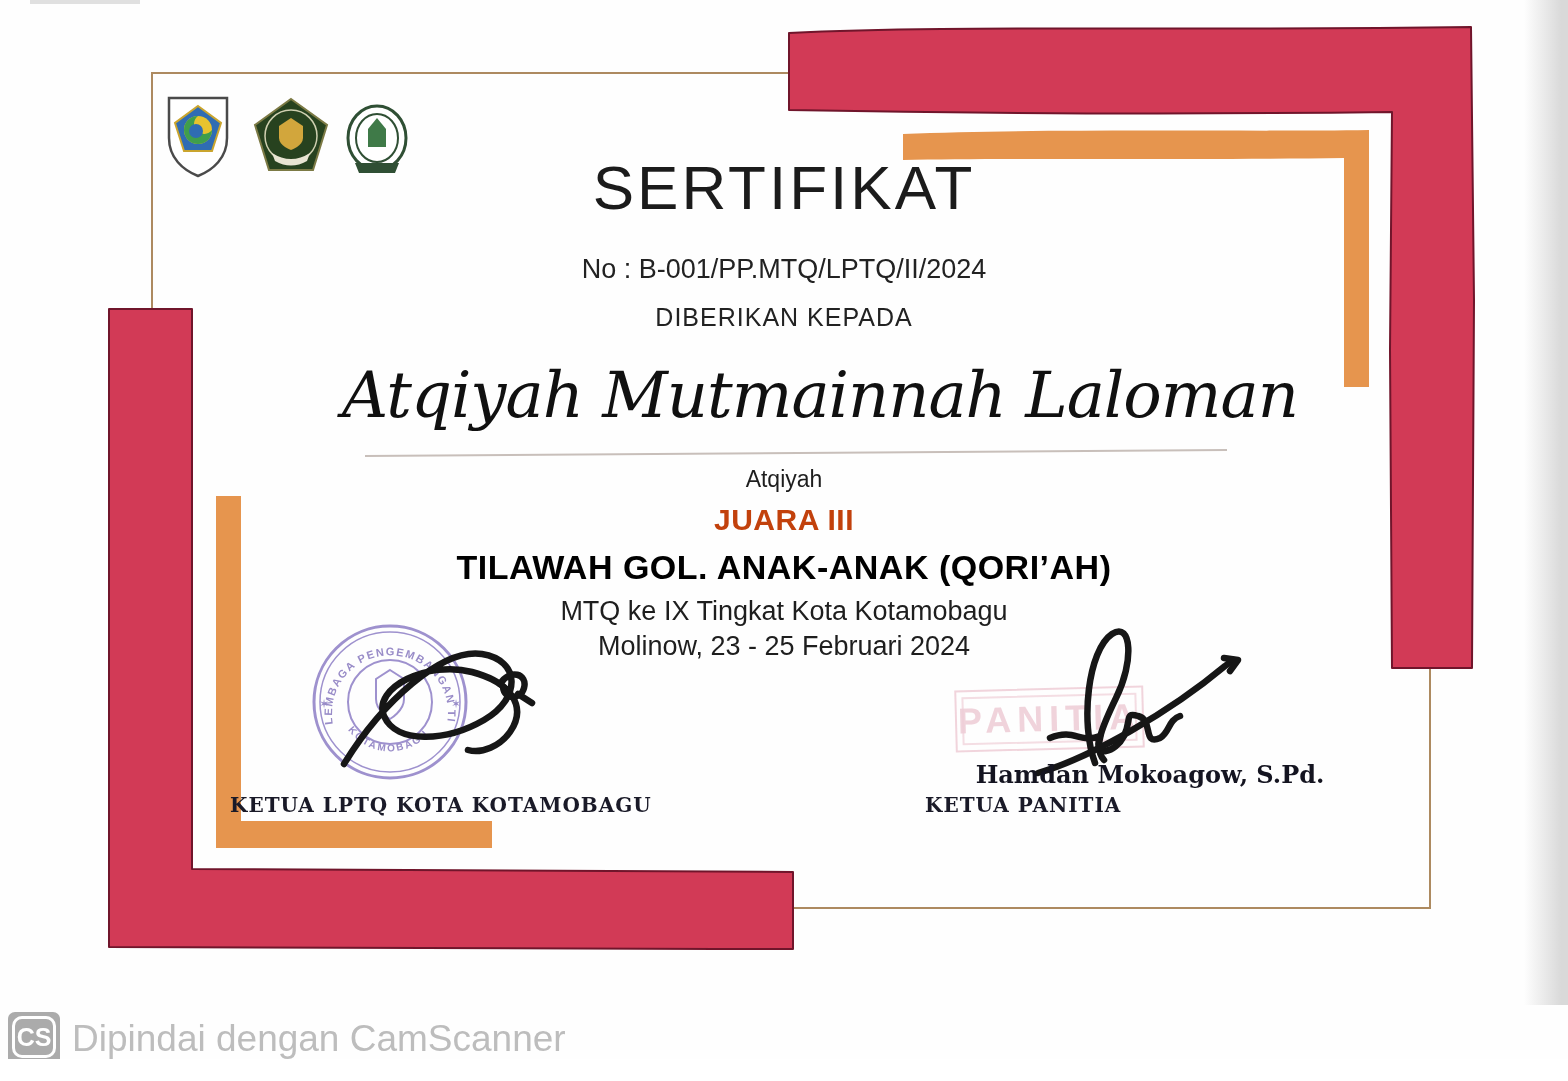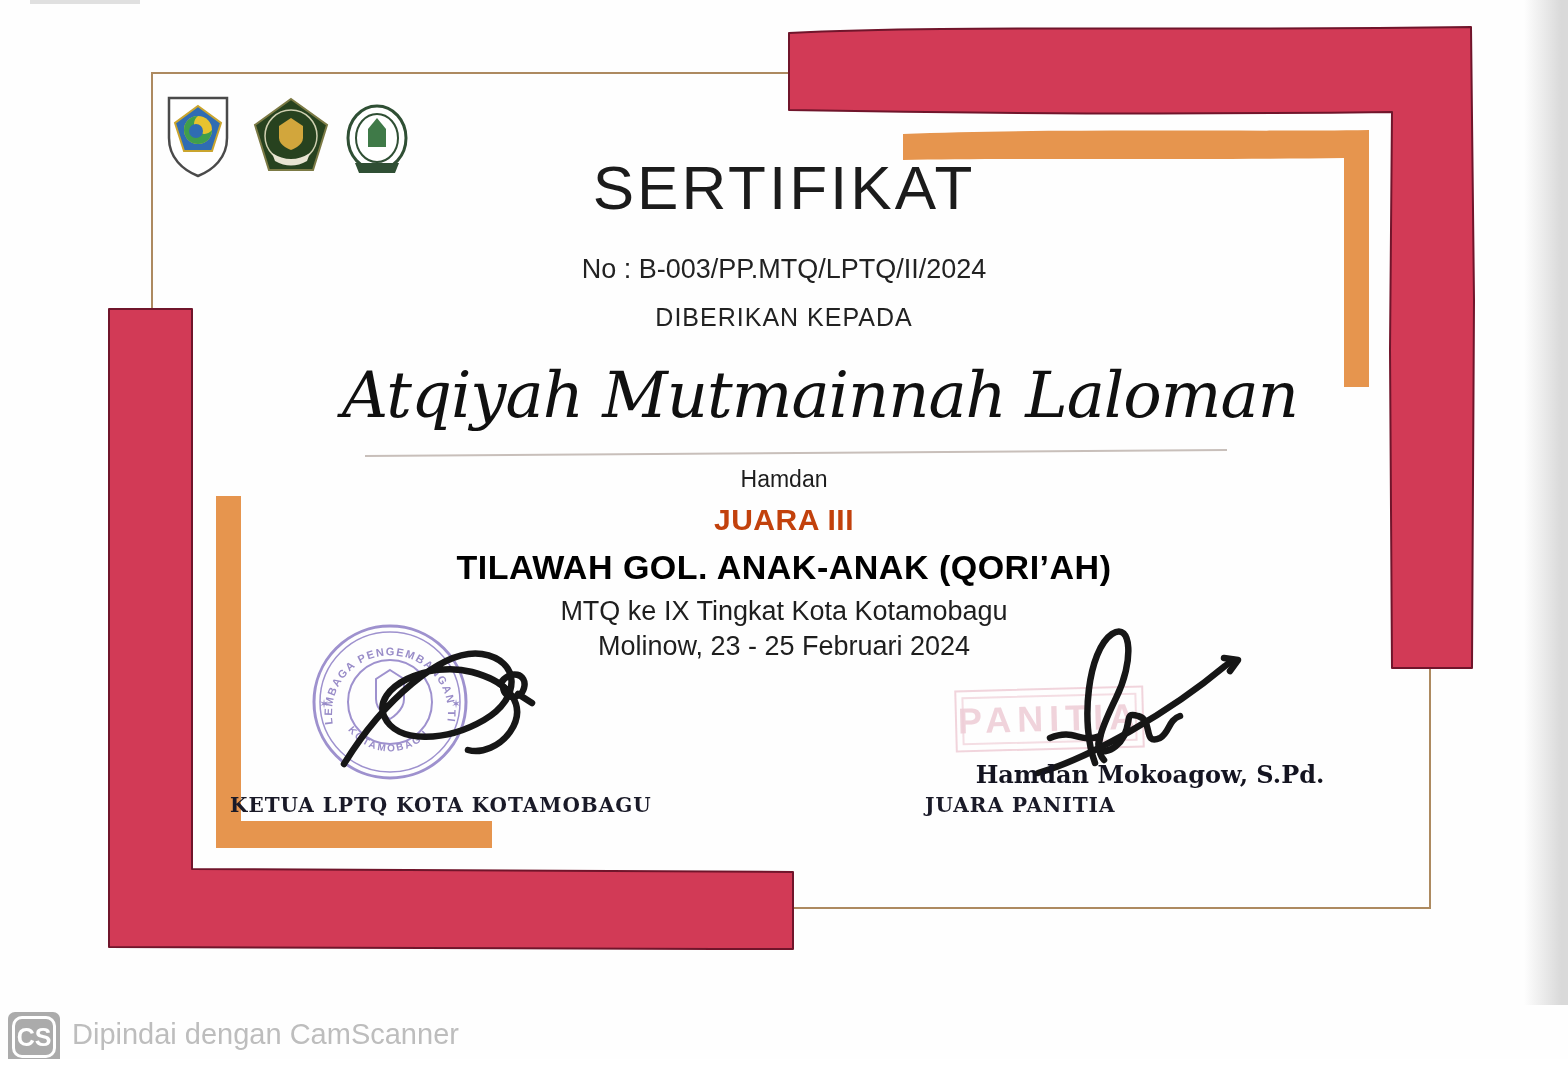--- a/index.html
+++ b/index.html
@@ -53,21 +53,21 @@
     position:absolute;left:8px;top:1012px;width:52px;height:58px;
     background:#ababab;border-radius:7px;
   }
   .cs-box{
     margin:4px 4px 0 4px;height:36px;border:3px solid #ffffff;border-radius:10px;
     display:flex;align-items:center;justify-content:center;
     font-size:25px;font-weight:700;color:#ffffff;letter-spacing:0;
   }
   .cs-strip{margin:3px 4px 0 4px;height:8px;background:#cfcfcf;border-radius:2px;}
   .footer-text{
-    position:absolute;left:72px;top:1018px;font-size:29px;color:#bdbdbd;
+    position:absolute;left:72px;top:1018px;font-size:37px;color:#bdbdbd;
     font-family:"Liberation Sans",sans-serif;white-space:nowrap;
   }
 
   .edge-band{
     position:absolute;left:1524px;top:0;width:44px;height:1005px;
     background:linear-gradient(to right, rgba(210,210,210,0) 0%, #d9d9d9 85%);
   }
   .edge-top{
     position:absolute;left:30px;top:0;width:110px;height:4px;background:#cccccc;opacity:0.6;
   }
@@ -111,28 +111,28 @@
   <svg class="abs" style="left:345px;top:100px;z-index:4" width="64" height="78" viewBox="0 0 64 78">
     <rect x="30" y="5" width="4" height="12" fill="#2f4f34"></rect>
     <ellipse cx="32" cy="38" rx="29" ry="32" fill="#ffffff" stroke="#2f4f34" stroke-width="3"></ellipse>
     <ellipse cx="32" cy="38" rx="21" ry="24" fill="none" stroke="#2f4f34" stroke-width="2"></ellipse>
     <path d="M32,18 l9,11 v18 h-18 v-18 z" fill="#3f7a48"></path>
     <path d="M10,63 h44 l-4,10 h-36 z" fill="#2f4f34"></path>
   </svg>
 
   <div class="centerline title" style="top:152px;z-index:5">SERTIFIKAT</div>
 
-  <div class="centerline number" style="top:254px;z-index:5">No : B-003/PP.MTQ/LPTQ/II/2024</div>
+  <div class="centerline number" style="top:254px;z-index:5">No : B-001/PP.MTQ/LPTQ/II/2024</div>
 
   <div class="centerline kepada" style="top:303px;z-index:5">DIBERIKAN KEPADA</div>
 
   <div class="centerline recipient" style="top:358px;z-index:5">Atqiyah Mutmainnah Laloman</div>
   <div class="name-underline" style="z-index:5"></div>
 
-  <div class="centerline sebagai" style="top:466px;z-index:5">Hamdan</div>
+  <div class="centerline sebagai" style="top:466px;z-index:5">Atqiyah</div>
 
   <div class="centerline award" style="top:503px;z-index:5">JUARA III</div>
 
   <div class="centerline category" style="top:548px;z-index:5">TILAWAH GOL. ANAK-ANAK (QORI’AH)</div>
 
   <div class="centerline eventline" style="top:596px;z-index:5">MTQ ke IX Tingkat Kota Kotamobagu</div>
 
   <div class="centerline dateline" style="top:631px;z-index:5">Molinow, 23 - 25 Februari 2024</div>
 
   <svg class="abs" style="left:305px;top:618px;z-index:3;opacity:0.9" width="170" height="170" viewBox="0 0 170 170">
@@ -169,21 +169,21 @@
       <path d="M75,145 C60,105 68,32 92,16 C112,3 114,44 96,80 C84,105 72,130 84,142"></path>
       <path d="M30,120 C55,110 60,126 80,118 C72,142 96,134 104,118 C112,102 104,94 118,98 C134,102 122,128 140,120 C150,114 148,102 160,98"></path>
       <path d="M18,155 C70,140 150,94 205,48 L213,42"></path>
       <path d="M204,40 l14,2 l-8,11"></path>
     </g>
   </svg>
 
   <div class="sig-title" style="left:230px;top:793px;width:450px;z-index:7">KETUA LPTQ KOTA KOTAMOBAGU</div>
 
   <div class="sig-name" style="left:925px;top:760px;width:450px;z-index:7">Hamdan Mokoagow, S.Pd.</div>
-  <div class="sig-title" style="left:925px;top:793px;width:450px;z-index:7">JUARA PANITIA</div>
+  <div class="sig-title" style="left:925px;top:793px;width:450px;z-index:7">KETUA PANITIA</div>
 
   <div class="footer-logo">
     <div class="cs-box">CS</div>
     <div class="cs-strip"></div>
   </div>
   <div class="footer-text">Dipindai dengan CamScanner</div>
 
 </div>
 
 </body></html>

